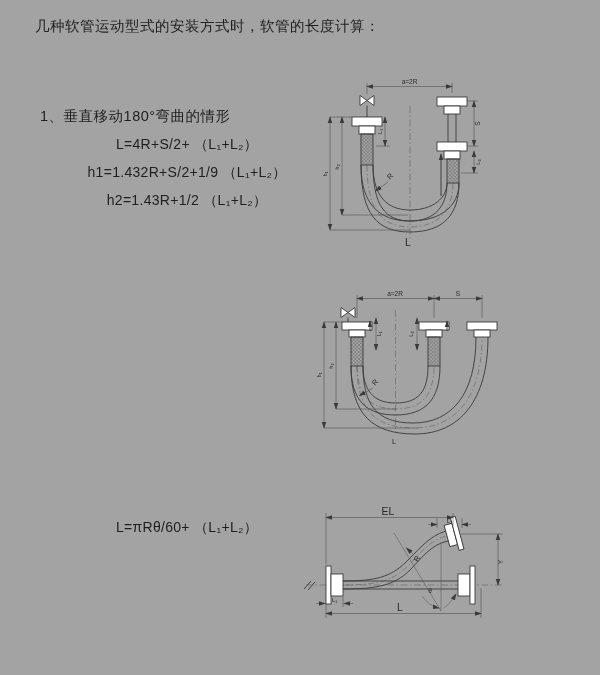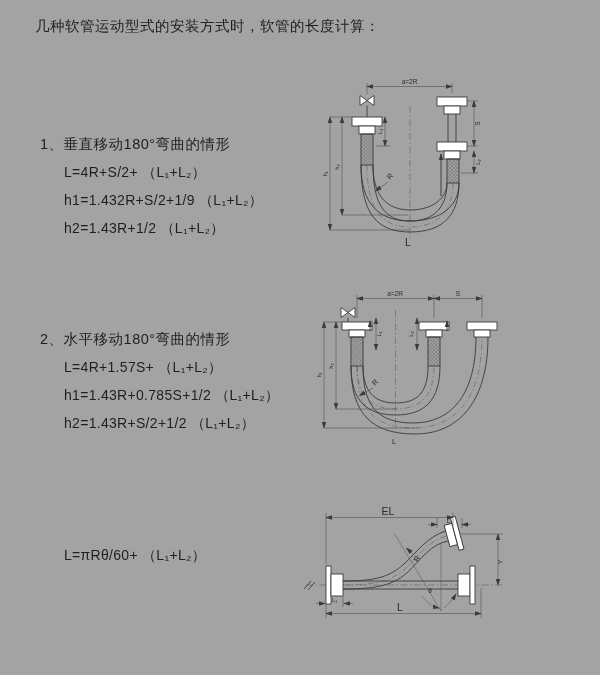--- a/index.html
+++ b/index.html
@@ -1,21 +1,21 @@
 <!DOCTYPE html>
 <html><head>
 <meta charset="utf-8">
 <style>
   html,body{margin:0;padding:0;background:#fff;}
   .page{position:relative;width:600px;height:675px;background:#a3a3a3;overflow:hidden;
         font-family:"Liberation Sans","DejaVu Sans",sans-serif;color:#1f1f1f;}
   .title{position:absolute;left:35px;top:17px;font-size:14.5px;letter-spacing:.5px;white-space:nowrap;}
-  .section{position:absolute;left:40px;width:270px;margin-top:28px;}
+  .section{position:absolute;left:40px;width:270px;}
   .sec-heading{font-size:14.5px;line-height:19px;margin:0 0 9px 0;letter-spacing:.5px;white-space:nowrap;}
-  .formula{font-size:14px;line-height:19px;margin:0 0 9px 24px;letter-spacing:.3px;white-space:nowrap;}
+  .formula{font-size:14px;line-height:19px;margin:0 0 9px 24px;letter-spacing:.3px;white-space:nowrap;text-align:center;}
   .diagram{position:absolute;}
   svg{display:block;}
   .outline{fill:none;stroke:#3a3a3a;stroke-width:.9;}
   .part{fill:#ffffff;stroke:#3a3a3a;stroke-width:.9;}
   .braided{fill:url(#braid);stroke:#3a3a3a;stroke-width:.9;}
   .dim{fill:none;stroke:#4a4a4a;stroke-width:.55;}
   .thin{fill:none;stroke:#4a4a4a;stroke-width:.45;}
   .mv{fill:none;stroke:#333;stroke-width:.9;}
   .cl{fill:none;stroke:#555;stroke-width:.5;stroke-dasharray:7 2.5 1.5 2.5;}
   .hcl{fill:none;stroke:#555;stroke-width:.5;stroke-dasharray:6 2.5 1.5 2.5;}
@@ -43,26 +43,20 @@
 
   <div class="title">几种软管运动型式的安装方式时，软管的长度计算：</div>
 
   <div class="section" style="top:107px">
     <p class="sec-heading">1、垂直移动180°弯曲的情形</p>
     <p class="formula">L=4R+S/2+ （L₁+L₂）</p>
     <p class="formula">h1=1.432R+S/2+1/9 （L₁+L₂）</p>
     <p class="formula">h2=1.43R+1/2 （L₁+L₂）</p>
   </div>
 
-  <div class="section" style="top:302px">
-    <p class="sec-heading">2、水平移动180°弯曲的情形</p>
-    <p class="formula">L=4R+1.57S+ （L₁+L₂）</p>
-    <p class="formula">h1=1.43R+0.785S+1/2 （L₁+L₂）</p>
-    <p class="formula">h2=1.43R+S/2+1/2 （L₁+L₂）</p>
-  </div>
 
   <div class="section" style="top:518px">
     <p class="formula">L=πRθ/60+ （L₁+L₂）</p>
   </div>
 
   <div class="diagram" style="left:310px;top:70px">
     <svg width="290" height="190" viewBox="0 0 290 190">
       <g>
         <path class="cl" d="M100 36 V170"></path>
       </g>

